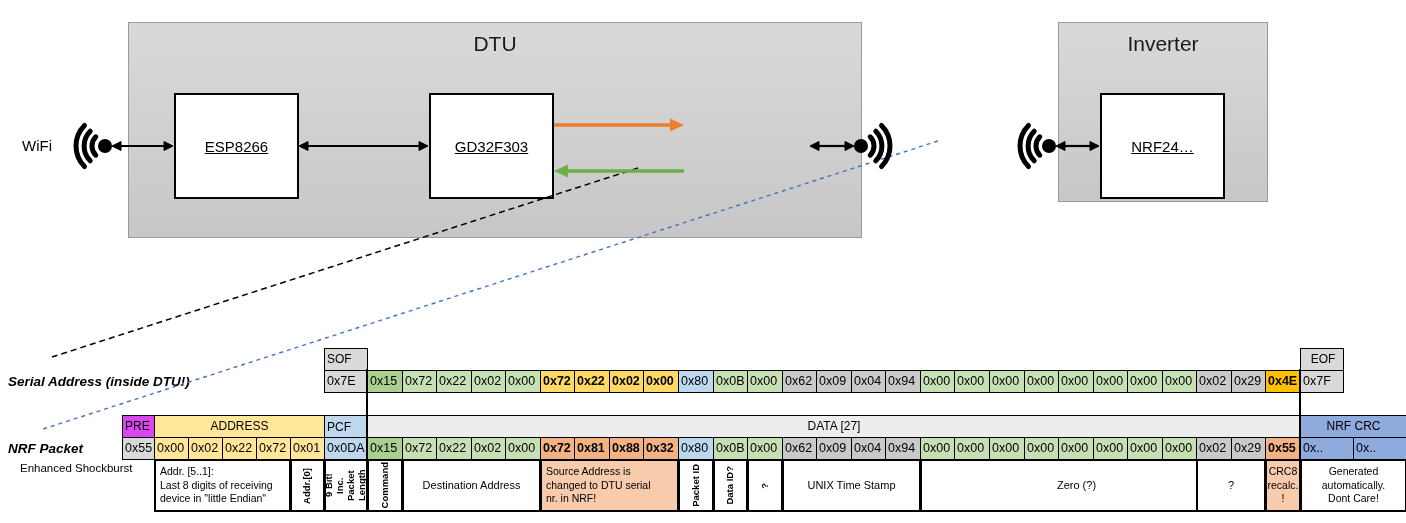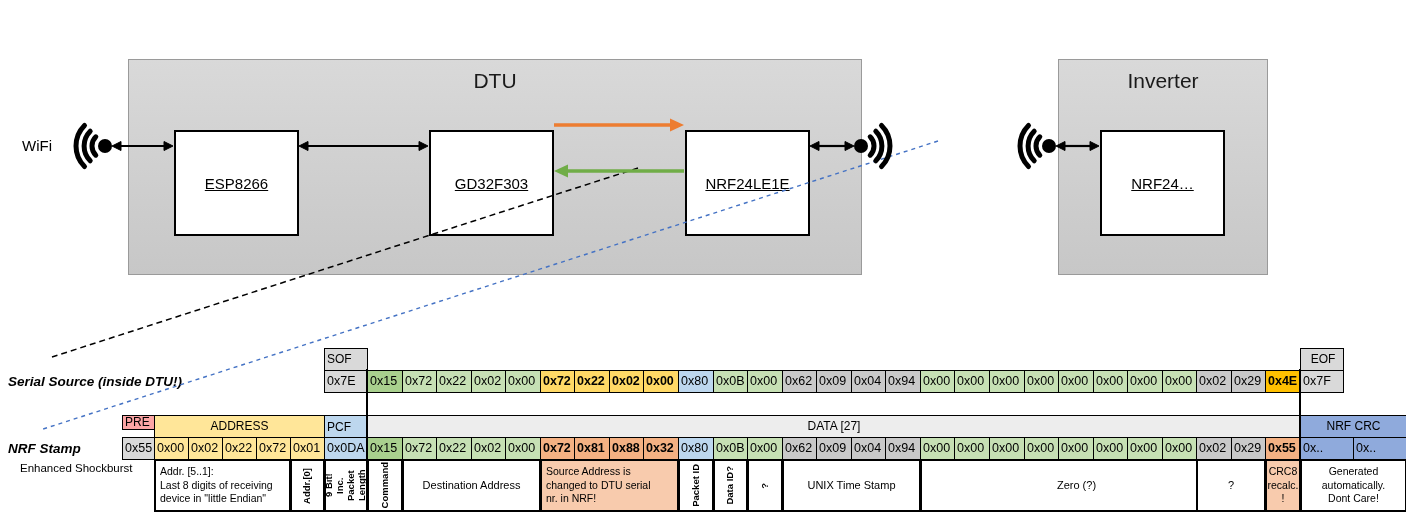--- a/index.html
+++ b/index.html
@@ -2,21 +2,21 @@
 <html><head>
 <meta charset="utf-8">
 <style>
   * { margin:0; padding:0; box-sizing:border-box; }
   html,body { background:#fff; }
   body { width:1406px; height:523px; position:relative; overflow:hidden;
          font-family:"Liberation Sans", sans-serif; color:#000; }
   #stage { position:absolute; left:0; top:0; width:1406px; height:523px; }
 
   .bigbox { position:absolute; background:linear-gradient(180deg,#d9d9d9,#c7c7c7);
-            border:1px solid #9a9a9a;margin-top:37px; }
+            border:1px solid #9a9a9a; }
   .bigtitle { text-align:center; margin-top:9px; font-size:21px; color:#1a1a1a; }
   .chip { position:absolute; width:125px; height:106px; background:#fff;
           border:2px solid #000; display:flex; align-items:center; justify-content:center;
           font-size:15px;text-decoration:underline; }
   #wifi-label { position:absolute; left:22px; top:137px; font-size:15px; }
 
   .rowlabel { position:absolute; font-weight:700; font-style:italic; font-size:13.5px; }
   .sublabel { position:absolute; font-size:11.5px; }
 
   .cell { position:absolute; border:1px solid #000; display:flex; align-items:center;
@@ -38,36 +38,33 @@
 <div id="stage">
 
   <div class="bigbox" style="left:128px; top:22px; width:734px; height:216px">
     <div class="bigtitle">DTU</div>
     <div class="chip" style="left:45px; top:70px">
       <span>ESP8266</span>
     </div>
     <div class="chip" style="left:300px; top:70px">
       <span>GD32F303</span>
     </div>
-    <div class="chip" style="left:556px; top:70px">
-      <span>NRF24LE1E</span>
-    </div>
   </div>
 
-  <div class="bigbox" style="left:1058px; top:22px; width:210px; height:216px">
+  <div class="bigbox" style="left:1058px; top:22px; width:210px; height:180px">
     <div class="bigtitle">Inverter</div>
     <div class="chip" style="left:41px; top:70px">
       <span>NRF24…</span>
     </div>
   </div>
 
   <div id="wifi-label">WiFi</div>
 
-  <div class="rowlabel" style="left:8px; top:374px">Serial Source (inside DTU!)</div>
-  <div class="rowlabel" style="left:8px; top:441px">NRF Stamp</div>
+  <div class="rowlabel" style="left:8px; top:374px">Serial Address (inside DTU!)</div>
+  <div class="rowlabel" style="left:8px; top:441px">NRF Packet</div>
   <div class="sublabel" style="left:20px; top:462px">Enhanced Shockburst</div>
 
   <div id="packet-table">
       <div class="cell pl hdr" style="left: 324px; top: 348px; width: 44px; height: 23px; background: rgb(217, 217, 217);">
         <span>SOF</span>
       </div>
       <div class="cell pl" style="left: 324px; top: 370px; width: 44px; height: 23px; background: rgb(217, 217, 217);">
         <span>0x7E</span>
       </div>
       <div class="cell pl" style="left: 367px; top: 370px; width: 36px; height: 23px; background: rgb(169, 208, 142);">
@@ -150,21 +147,21 @@
       </div>
       <div class="cell pl" style="left: 1265px; top: 370px; width: 36px; height: 23px; background: rgb(255, 192, 0); font-weight: 700;">
         <span>0x4E</span>
       </div>
       <div class="cell pl hdr" style="left: 1300px; top: 348px; width: 44px; height: 23px; background: rgb(217, 217, 217); justify-content: center;">
         <span>EOF</span>
       </div>
       <div class="cell pl" style="left: 1300px; top: 370px; width: 44px; height: 23px; background: rgb(217, 217, 217);">
         <span>0x7F</span>
       </div>
-      <div class="cell pl hdr" style="left: 122px; top: 415px; width: 33px; height: 15px; background: #fca5a5;">
+      <div class="cell pl hdr" style="left: 122px; top: 415px; width: 33px; height: 23px; background: #d946ef;">
         <span>PRE</span>
       </div>
       <div class="cell ctr hdr" style="left: 154px; top: 415px; width: 171px; height: 23px; background: rgb(255, 230, 153);">
         <span>ADDRESS</span>
       </div>
       <div class="cell pl hdr" style="left: 324px; top: 415px; width: 44px; height: 24px; background: rgb(189, 215, 238);">
         <span>PCF</span>
       </div>
       <div class="cell ctr hdr" style="left: 367px; top: 415px; width: 934px; height: 23px; background: rgb(237, 237, 237);">
         <span>DATA [27]</span>

